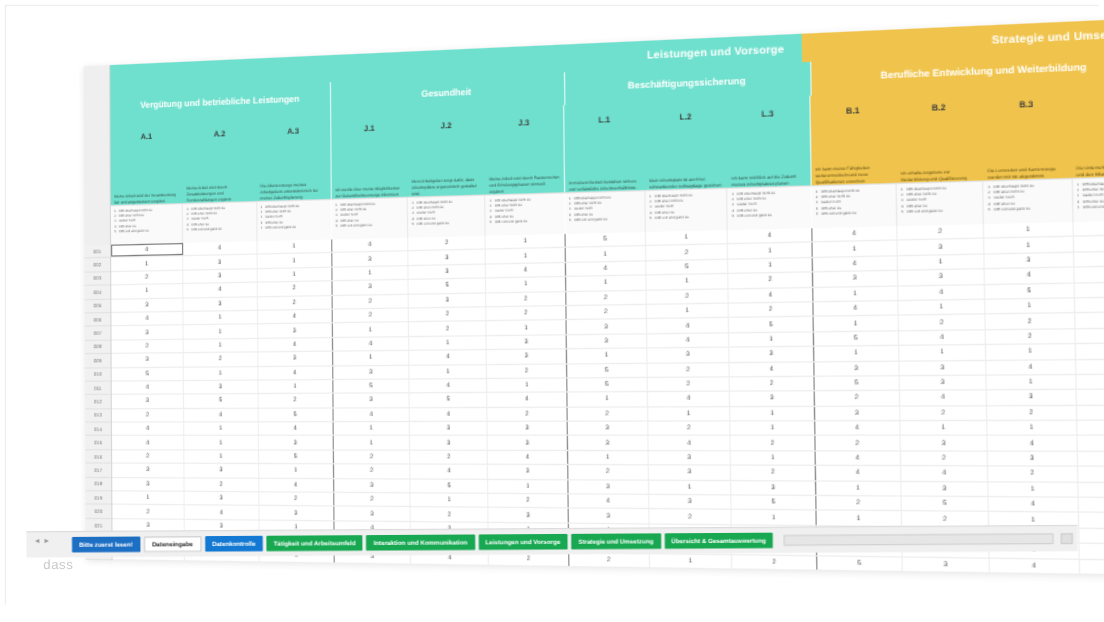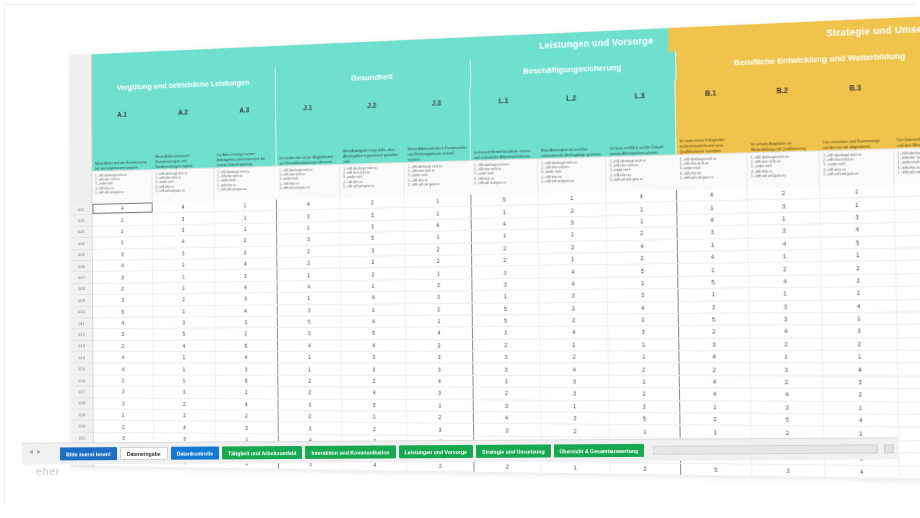--- a/index.html
+++ b/index.html
@@ -854,15 +854,15 @@
         <div class="tab" style="background: rgb(24, 168, 82); color: rgb(255, 255, 255);">Tätigkeit und Arbeitsumfeld</div>
         <div class="tab" style="background: rgb(24, 168, 82); color: rgb(255, 255, 255);">Interaktion und Kommunikation</div>
         <div class="tab" style="background: rgb(24, 168, 82); color: rgb(255, 255, 255);">Leistungen und Vorsorge</div>
         <div class="tab" style="background: rgb(24, 168, 82); color: rgb(255, 255, 255);">Strategie und Umsetzung</div>
         <div class="tab" style="background: rgb(24, 168, 82); color: rgb(255, 255, 255);">Übersicht &amp; Gesamtauswertung</div>
       </div>
     <div class="tab-scroll"></div>
     <div class="tab-end"></div>
   </div>
 
-  <div id="watermark">eher</div>
+  <div id="watermark">dass</div>
 
 </div>
 
 </body></html>

